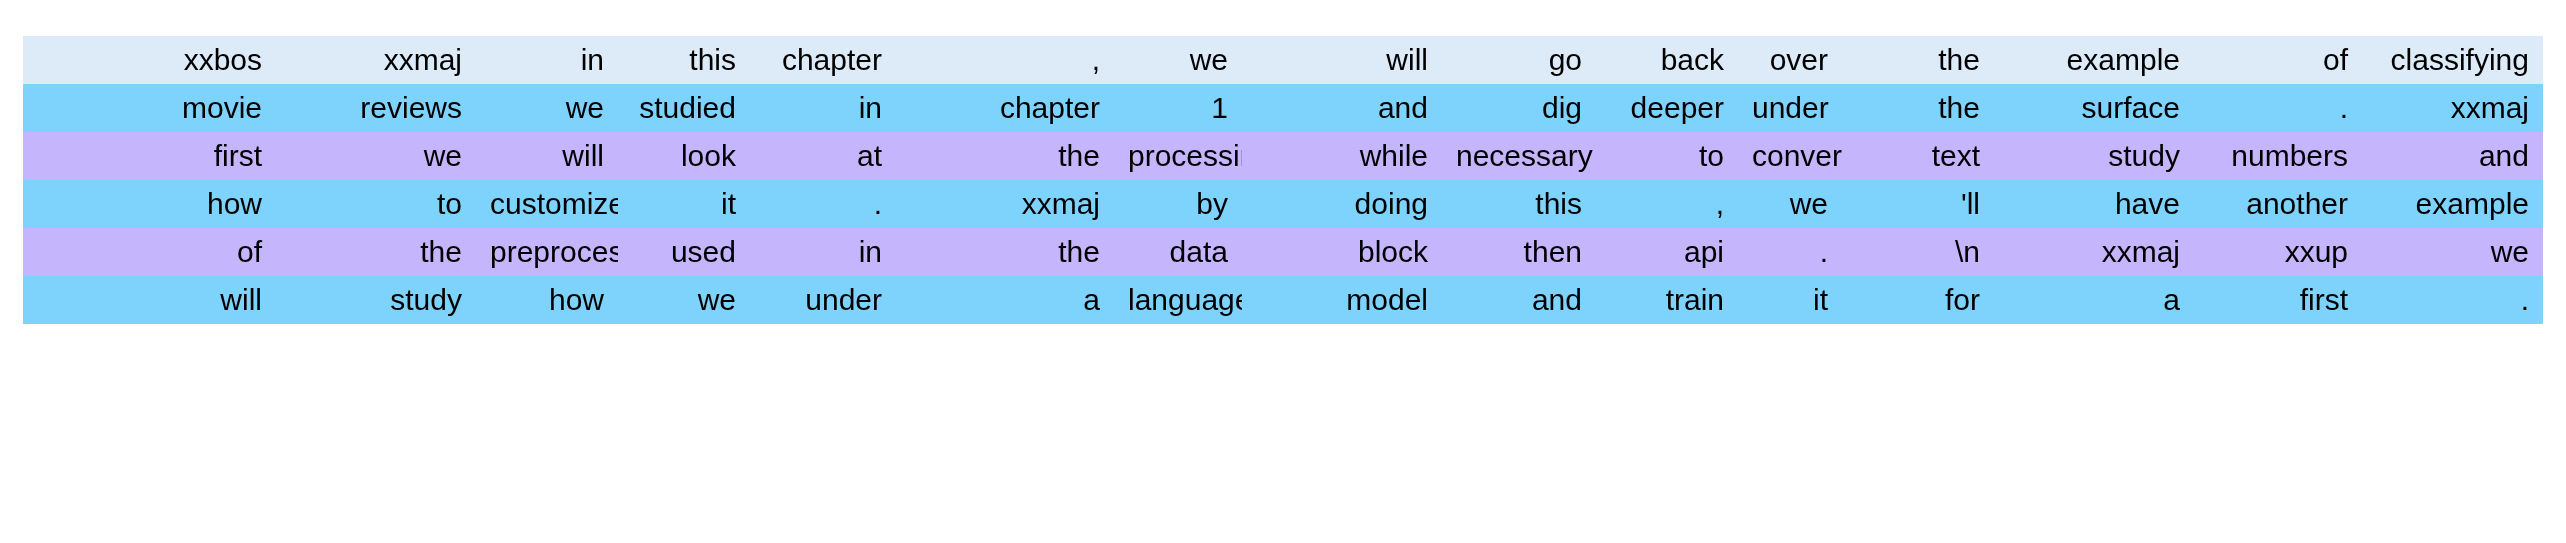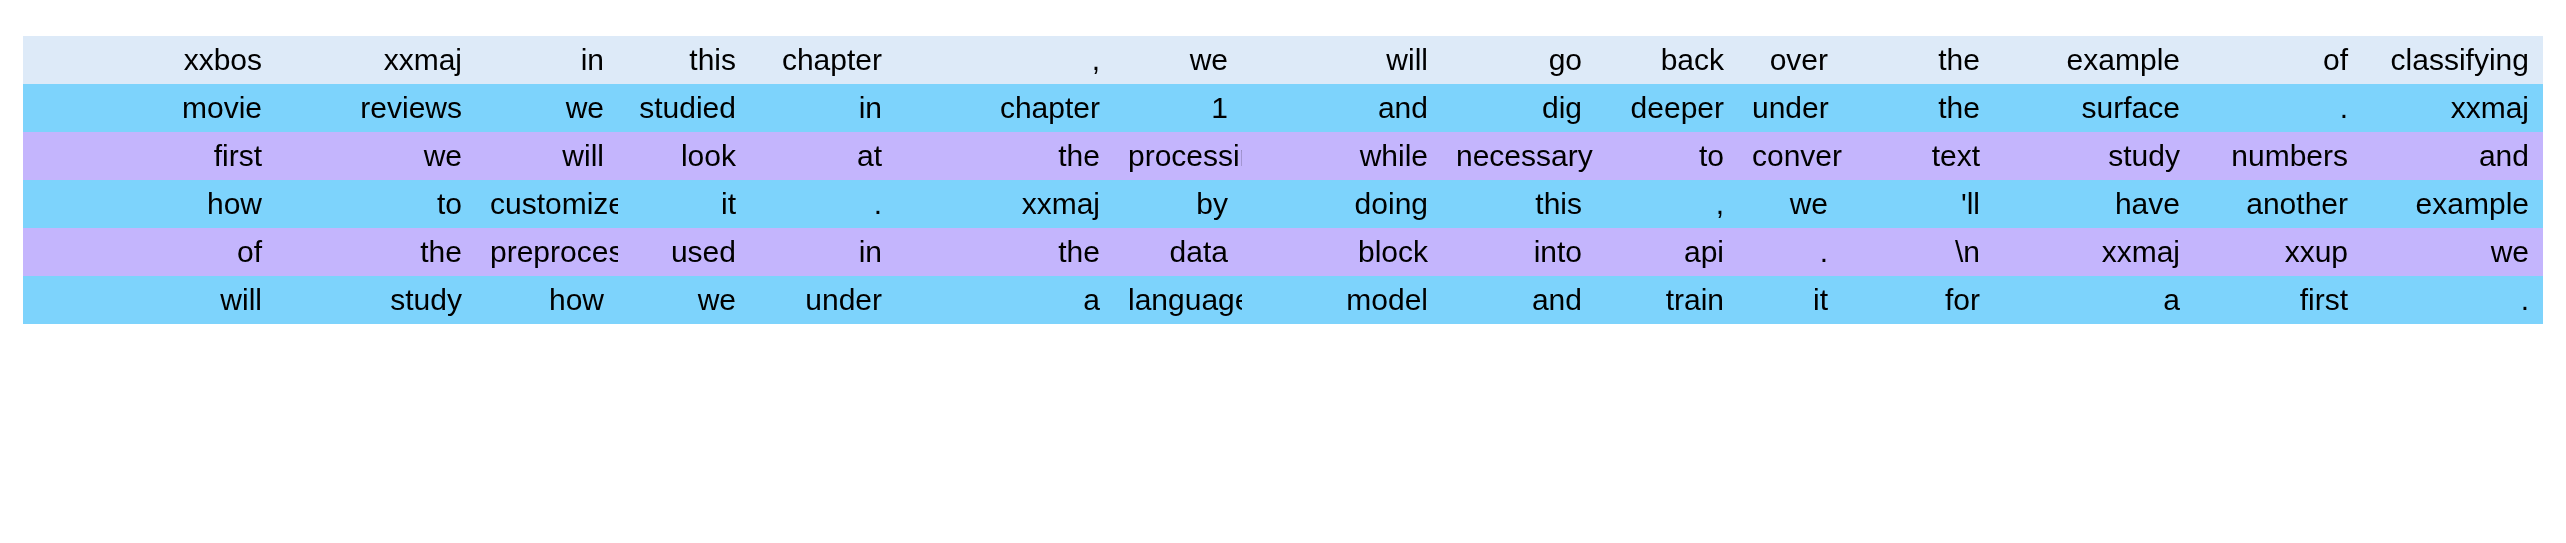--- a/index.html
+++ b/index.html
@@ -166,21 +166,21 @@
         <tr class="row-odd">
           <td></td>
           <td>of</td>
           <td>the</td>
           <td>preprocessor</td>
           <td>used</td>
           <td>in</td>
           <td>the</td>
           <td>data</td>
           <td>block</td>
-          <td>into</td>
+          <td>then</td>
           <td>api</td>
           <td>.</td>
           <td>\n</td>
           <td>xxmaj</td>
           <td>xxup</td>
           <td>we</td>
         </tr>
         <tr class="row-even">
           <td></td>
           <td>will</td>

